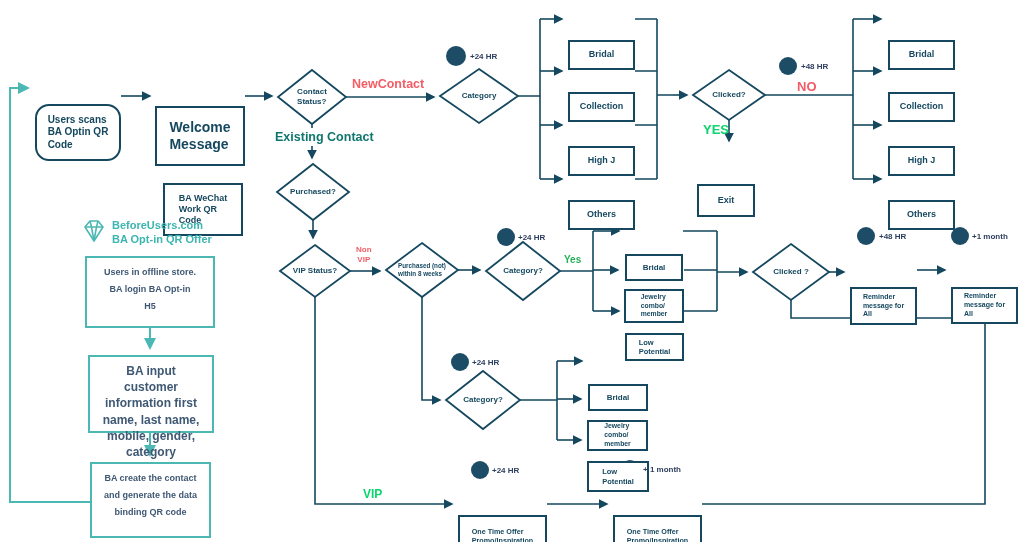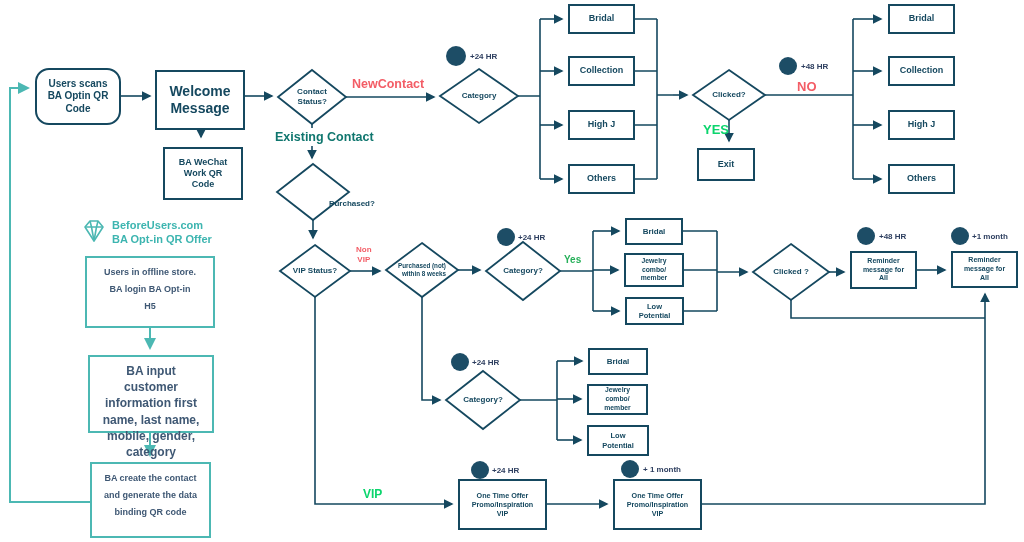--- a/index.html
+++ b/index.html
@@ -1,25 +1,25 @@
 <!DOCTYPE html>
 <html><head>
 <meta charset="utf-8">
 <style>
   html,body{margin:0;padding:0;background:#ffffff;}
   #canvas{position:relative;width:1024px;height:542px;background:#ffffff;overflow:hidden;
           font-family:"Liberation Sans",sans-serif;}
   #wires{position:absolute;left:0;top:0;z-index:0;}
   .nbox{position:absolute;z-index:2;box-sizing:border-box;border:2px solid #15485f;background:#fff;
         color:#15485f;font-weight:bold;display:flex;align-items:center;justify-content:center;
-        text-align:center;white-space:pre-line;line-height:1.25;}
+        text-align:left;white-space:pre-line;line-height:1.25;margin-top:36px;}
   .tbox{position:absolute;z-index:2;box-sizing:border-box;border:2px solid #4cb8b3;background:#fff;
         color:#3f5874;font-weight:bold;text-align:center;white-space:pre-line;padding:6px 8px;}
   .dlabel{position:absolute;z-index:2;transform:translate(-50%,-50%);color:#15485f;font-weight:bold;
-          text-align:right;white-space:pre-line;line-height:1.2;}
+          text-align:left;white-space:pre-line;line-height:1.2;}
   .timer{position:absolute;z-index:2;color:#2d3e5f;font-weight:bold;font-size:8px;white-space:nowrap;}
   .flbl{position:absolute;z-index:3;font-weight:bold;white-space:pre-line;text-align:center;}
   .brand{position:absolute;z-index:2;color:#3db5b0;font-weight:bold;font-size:11px;line-height:1.3;white-space:pre-line;}
 </style>
 </head>
 <body>
 
 <div id="canvas">
 
   <svg id="wires" width="1024" height="542" viewBox="0 0 1024 542">
@@ -166,21 +166,21 @@
 mobile, gender,
 category</div>
   <div class="tbox" style="left:90px;top:462px;width:121px;height:76px;font-size:9px;line-height:1.9;">BA create the contact
 and generate the data
 binding QR code</div>
 
   <div class="dlabel" style="left:312px;top:97px;font-size:8px;">Contact
 Status?</div>
   <div class="dlabel" style="left:479px;top:96px;font-size:8px;">Category</div>
   <div class="dlabel" style="left:729px;top:95px;font-size:8px;">Clicked?</div>
-  <div class="dlabel" style="left:313px;top:204px;font-size:8px;margin-left:39px;">Purchased?</div>
+  <div class="dlabel" style="left:313px;top:192px;font-size:8px;">Purchased?</div>
   <div class="dlabel" style="left:315px;top:271px;font-size:8px;">VIP Status?</div>
   <div class="dlabel" style="left:422px;top:270px;font-size:6.3px;">Purchased (not)
 within 8 weeks</div>
   <div class="dlabel" style="left:523px;top:271px;font-size:8px;">Category?</div>
   <div class="dlabel" style="left:791px;top:272px;font-size:8px;">Clicked ?</div>
   <div class="dlabel" style="left:483px;top:400px;font-size:8px;">Category?</div>
 
   <div class="timer" style="left:470px;top:52px;">+24 HR</div>
   <div class="timer" style="left:801px;top:62px;">+48 HR</div>
   <div class="timer" style="left:518px;top:233px;">+24 HR</div>

